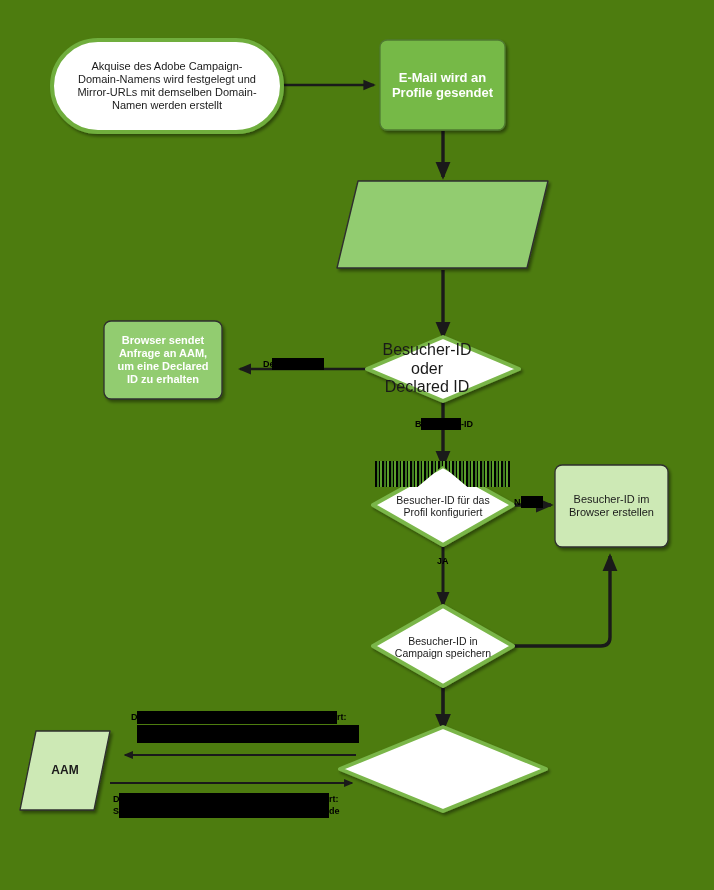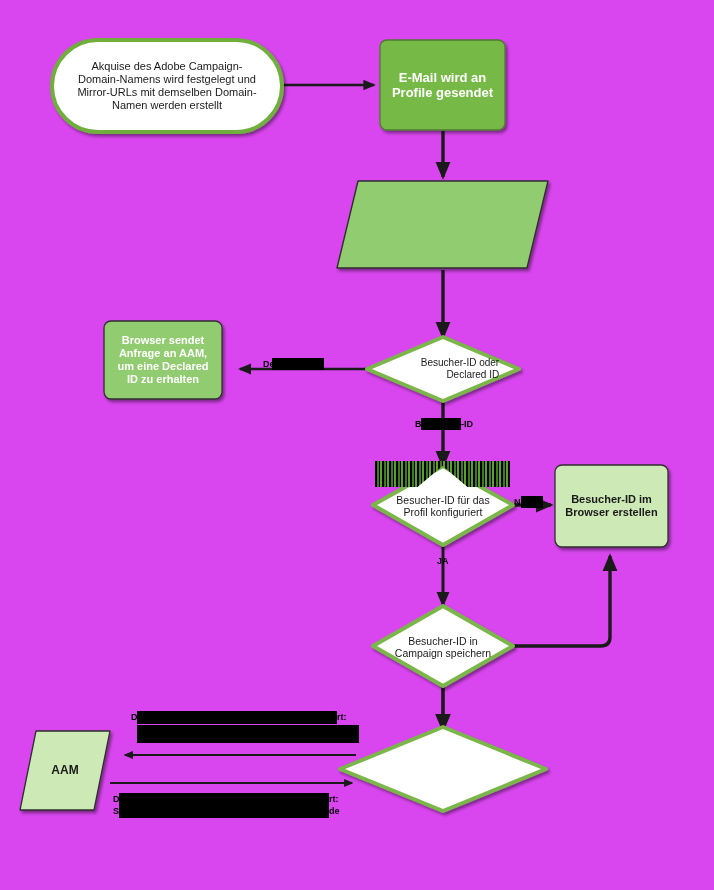--- a/index.html
+++ b/index.html
@@ -7,21 +7,21 @@
     padding: 0;
     background: #ffffff;
   }
   body {
     font-family: "Liberation Sans", sans-serif;
   }
   #canvas {
     position: relative;
     width: 714px;
     height: 890px;
-    background: #d946ef;
+    background: #4d7c0f;
     overflow: hidden;
   }
   #flow-svg {
     position: absolute;
     left: 0;
     top: 0;
     width: 714px;
     height: 890px;
   }
   .node-label {
@@ -152,27 +152,27 @@
 
   <div class="node-label lbl-white" style="left:382px; top:44px; width:121px; height:82px; font-size:13px;">E-Mail wird an
 Profile gesendet</div>
 
 
   <div class="node-label lbl-white" style="left:106px; top:325px; width:114px; height:70px; font-size:11px;text-align:center;">Browser sendet
 Anfrage an AAM,
 um eine Declared
 ID zu erhalten</div>
 
-  <div class="node-label lbl-dark" style="left:400px; top:352px; width:120px; height:34px; font-size:10px;text-align:right;">Besucher-ID oder
+  <div class="node-label lbl-dark" style="left:367px; top:352px; width:120px; height:34px; font-size:16px;">Besucher-ID oder
 Declared ID</div>
 
   <div class="node-label lbl-dark" style="left:379px; top:489px; width:128px; height:34px; font-size:10.5px;">Besucher-ID für das
 Profil konfiguriert</div>
 
-  <div class="node-label lbl-dark" style="left:557px; top:470px; width:109px; height:72px; font-size:11px;font-weight:bold;">Besucher-ID im
+  <div class="node-label lbl-dark" style="left:557px; top:470px; width:109px; height:72px; font-size:11px;">Besucher-ID im
 Browser erstellen</div>
 
   <div class="node-label lbl-dark" style="left:379px; top:630px; width:128px; height:34px; font-size:10.5px;">Besucher-ID in
 Campaign speichern</div>
 
 
   <div class="node-label lbl-dark" style="left:25px; top:755px; width:80px; height:30px; font-size:12px; font-weight:bold;">AAM</div>
 
   <div class="edge-label" style="left:263px; top:359px;">De</div>
   <div class="redact" style="left:272px; top:358px; width:52px; height:12px;"></div>

